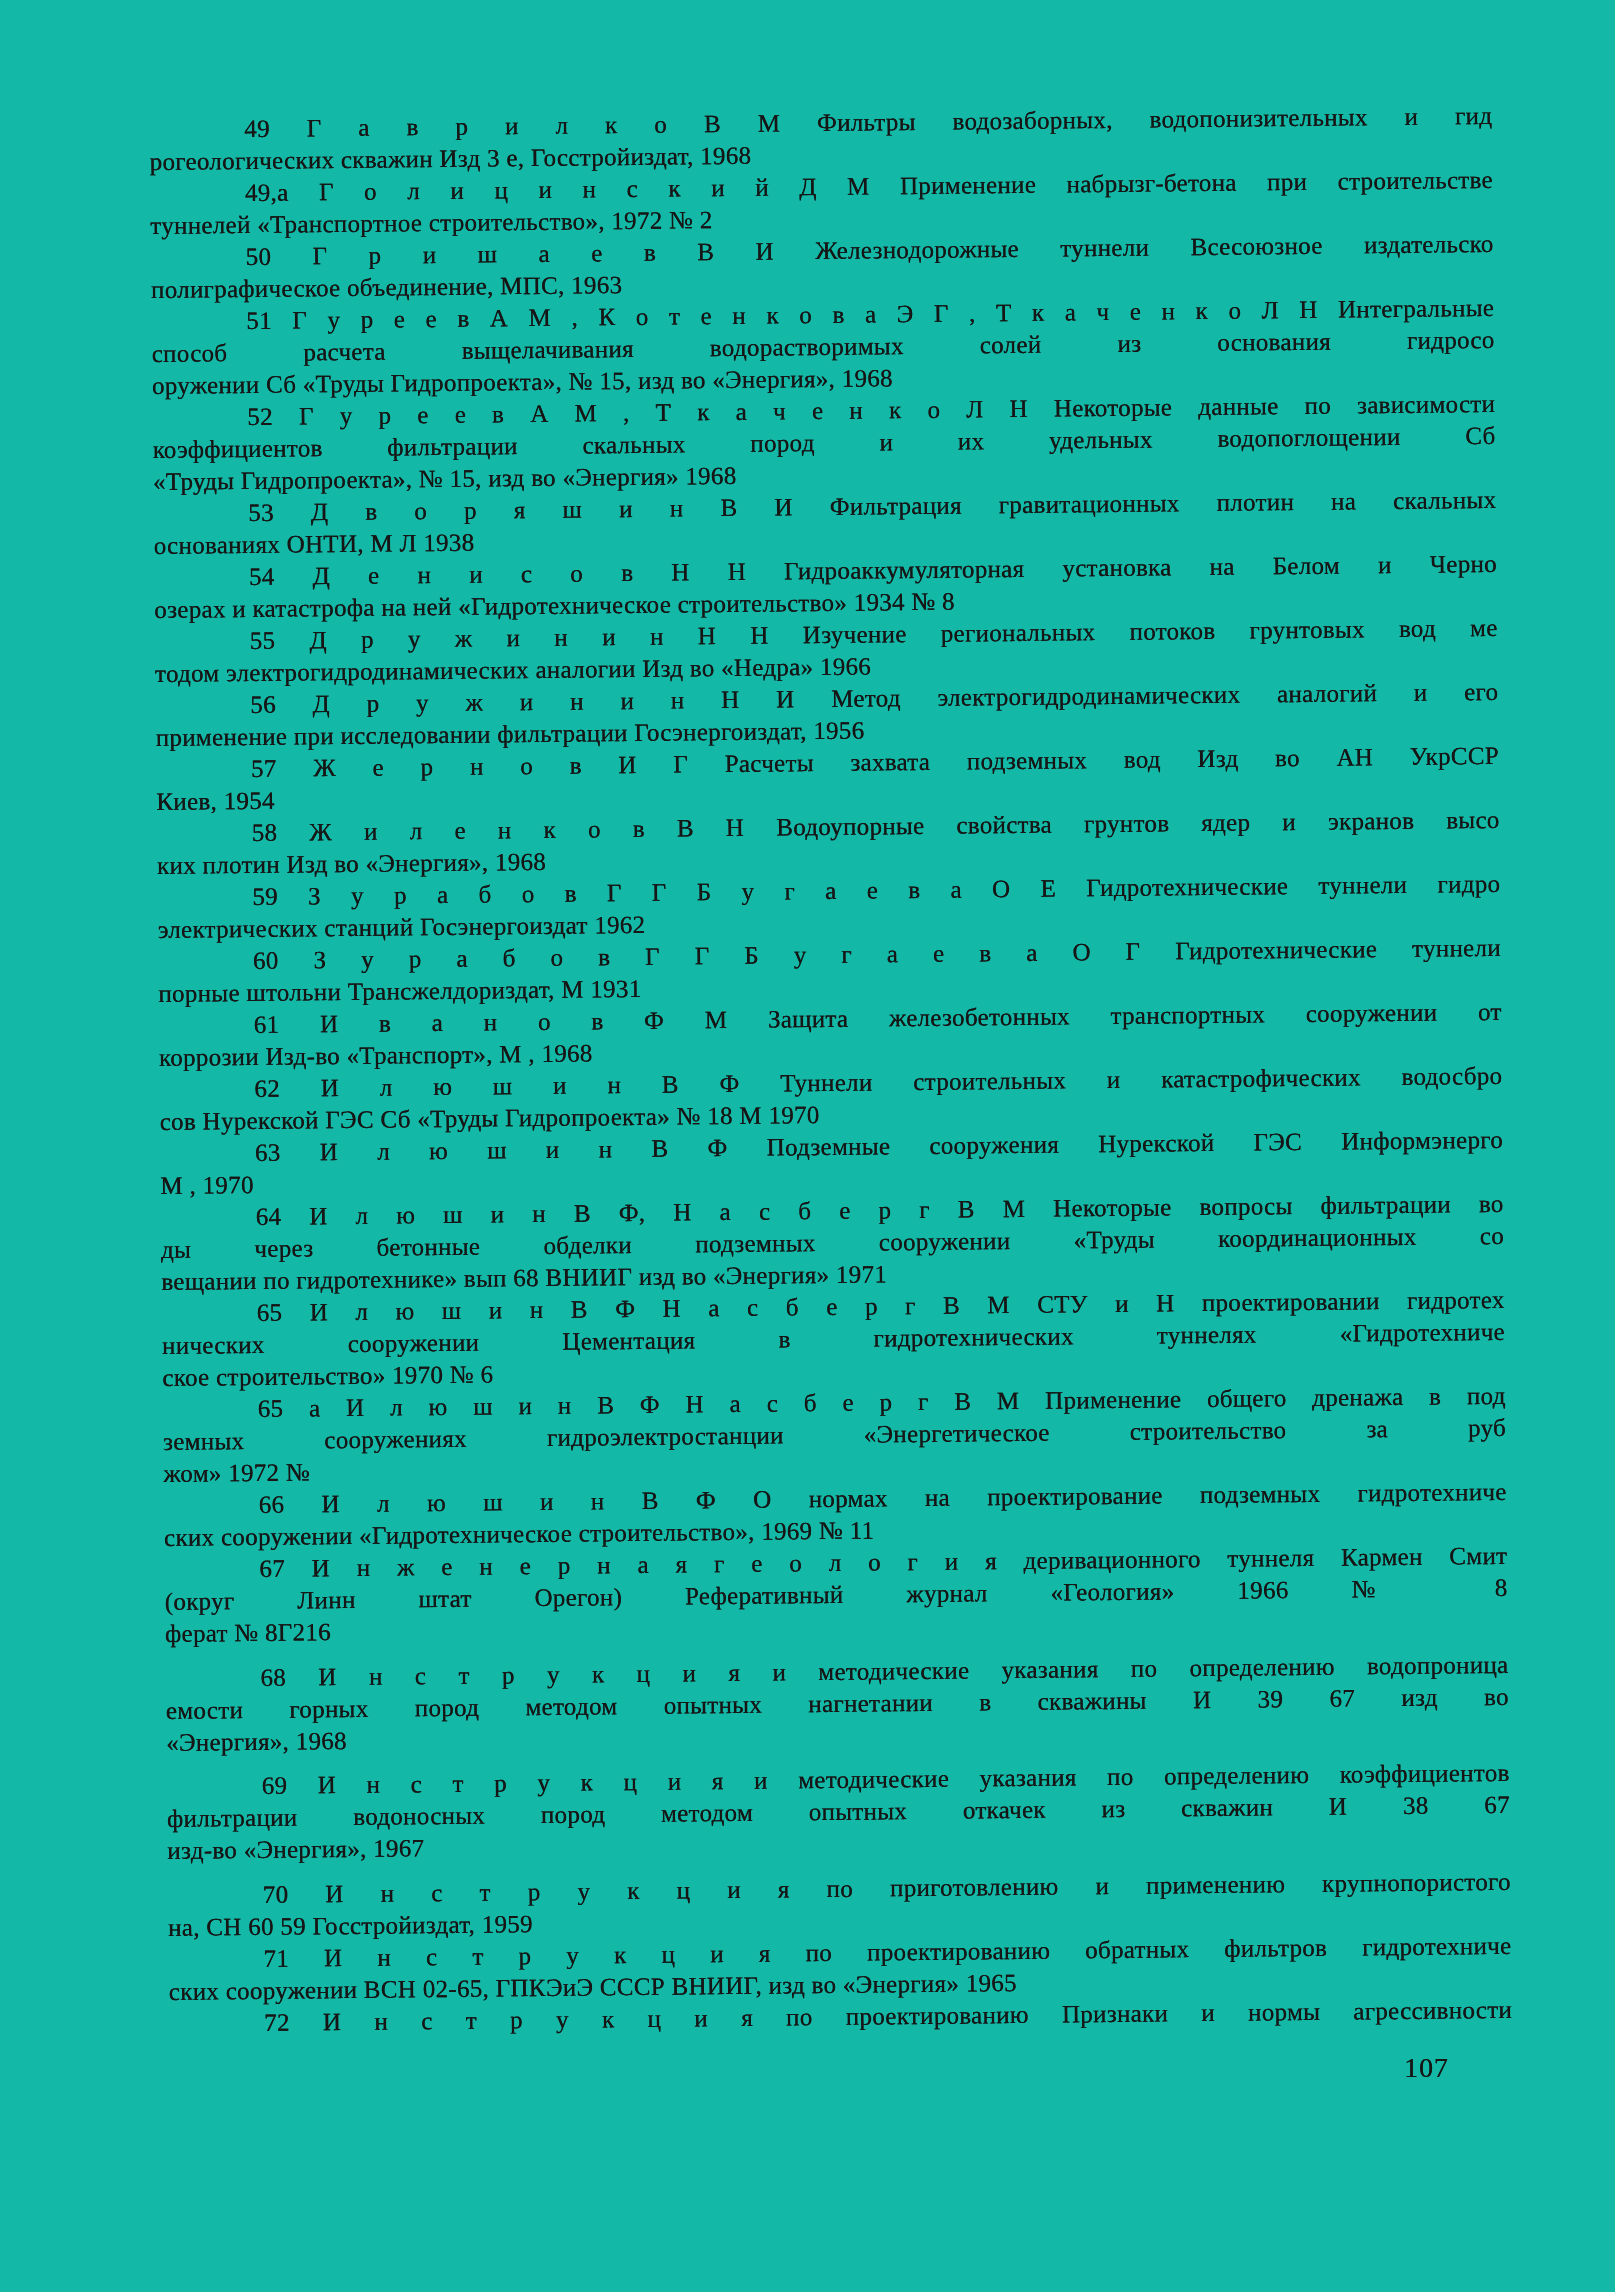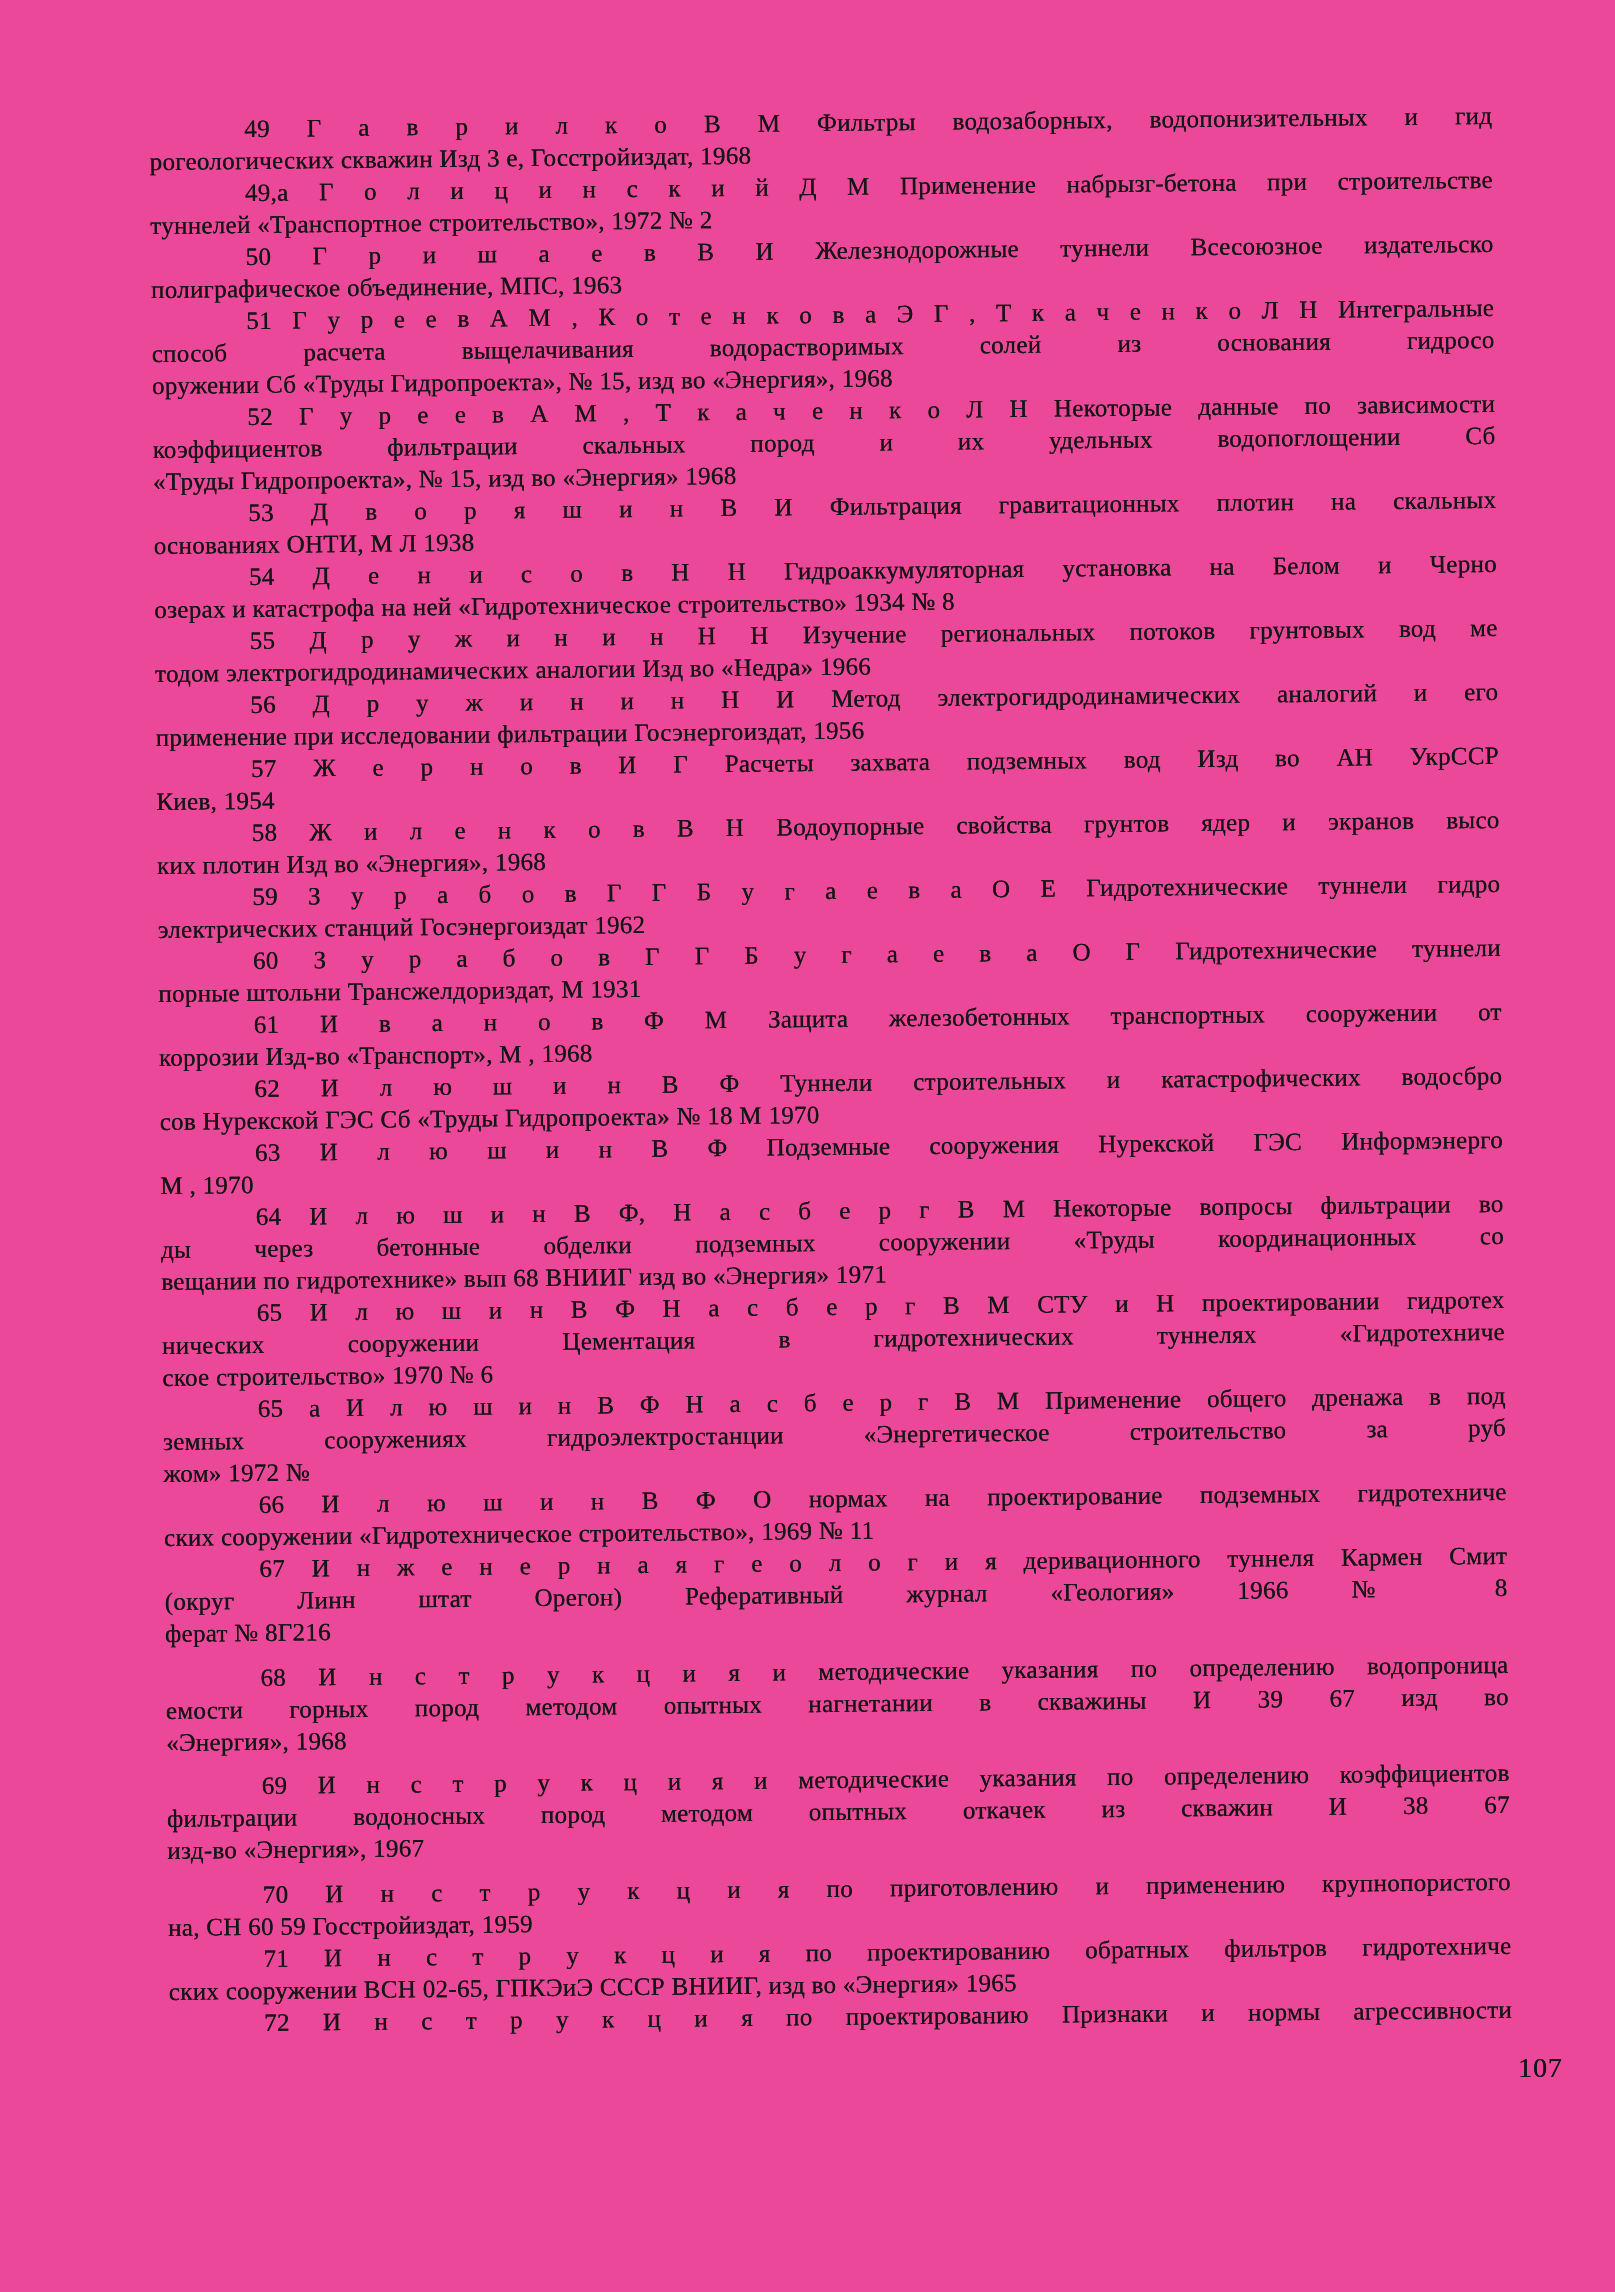--- a/index.html
+++ b/index.html
@@ -11,21 +11,21 @@
     width: 1616px;
     height: 2292px;
     position: relative;
     overflow: hidden;
     font-family: "Liberation Serif", "DejaVu Serif", serif;
     color: #161616;
   }
   .page {
     position: absolute;
     inset: 0;
-    background: #ec4899;
+    background: #14b8a6;
   }
   .text-block {
     position: absolute;
     left: 149px;
     top: 107px;
     width: 1343px;
     transform: rotate(-0.6deg);
     transform-origin: 50% 0;
   }
   .entry {
@@ -45,21 +45,21 @@
     white-space: normal;
   }
   .line.first {
     text-indent: 95px;
   }
   .line.last {
     text-align-last: left;
   }
   .page-number {
     position: absolute;
-    left: 1518px;
+    left: 1404px;
     top: 2052px;
     font-size: 28px;
     letter-spacing: 0.9px;
     text-shadow: 0.3px 0 0 currentColor;
   }
 </style>
 </head>
 <body>
 
 <div class="page">

